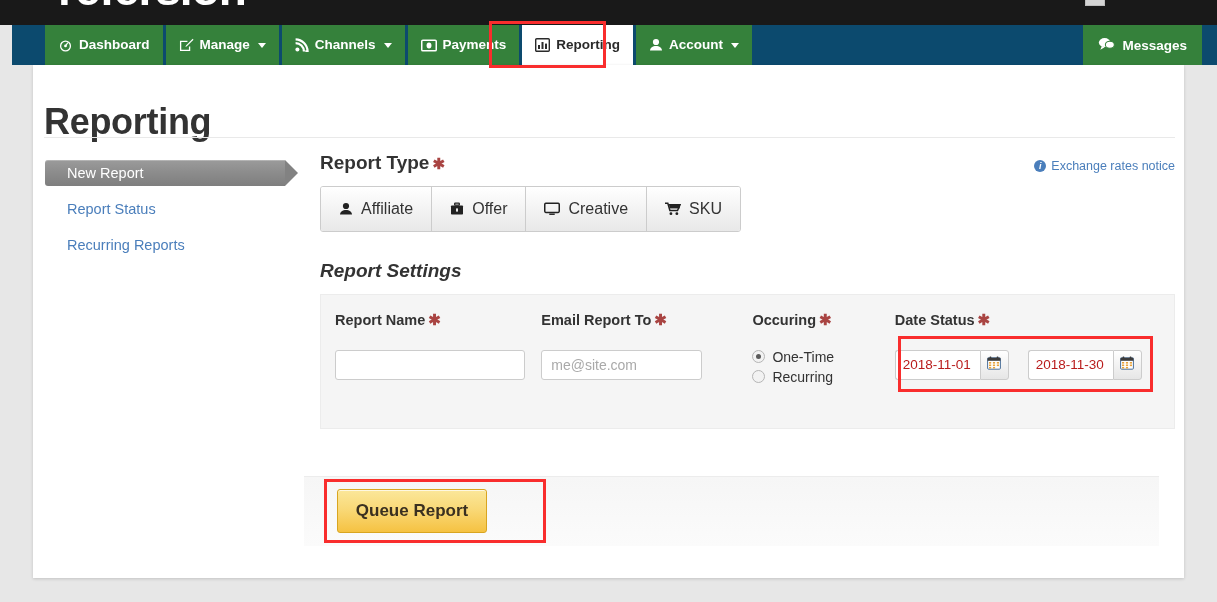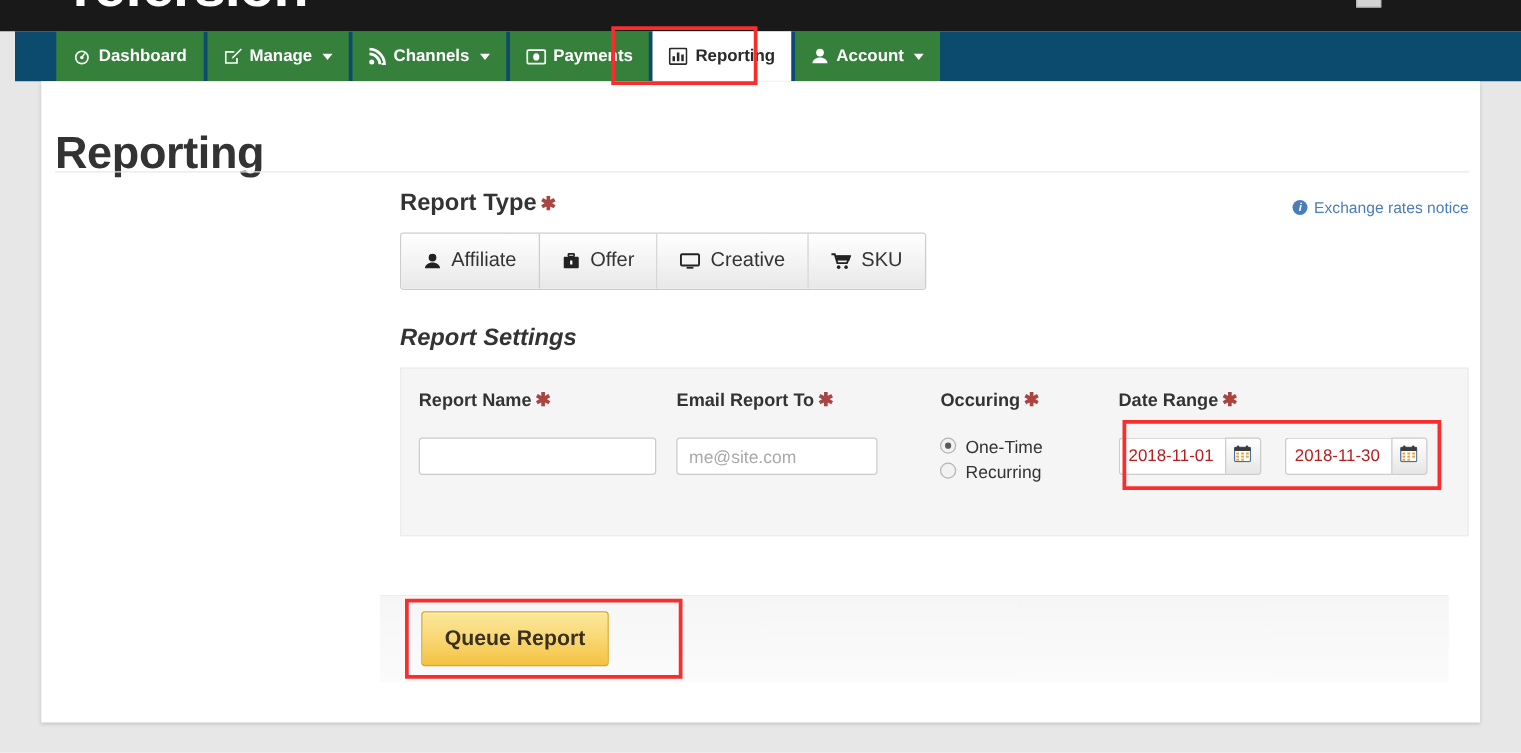--- a/index.html
+++ b/index.html
@@ -430,28 +430,49 @@
             <circle cx="7" cy="4" r="3.1" fill="#fff"></circle>
             <path d="M7 8c3.3 0 6 2 6 4.6H1C1 10 3.7 8 7 8z" fill="#fff"></path>
           </svg>
       </span>
       <span>Account</span>
       <span class="caret"></span>
     </div>
 
   </div>
 
+  <div class="msgtab">
+    <span>
+      <svg width="17" height="14" viewBox="0 0 18 15">
+          <ellipse cx="7" cy="6" rx="6.2" ry="4.8" fill="#fff"></ellipse>
+          <path d="M4 9.6L2.4 13.6 7 11z" fill="#fff"></path>
+          <ellipse cx="12.6" cy="8.3" rx="4.8" ry="3.8" fill="#fff" stroke="#35813b" stroke-width="1.1"></ellipse>
+        </svg>
+    </span>
+    <span>Messages</span>
+  </div>
 
 </div>
 
 <div class="card">
 
   <h1 class="page-title">Reporting</h1>
   <div class="title-rule"></div>
 
+  <div class="sidebar">
+    <div class="side-item active">
+      <span>New Report</span>
+    </div>
+    <div class="side-item">
+      <span>Report Status</span>
+    </div>
+    <div class="side-item">
+      <span>Recurring Reports</span>
+    </div>
+  </div>
 
   <div class="content">
 
     <div class="exchange">
       <span class="info-badge">i</span>
       <span>Exchange rates notice</span>
     </div>
 
     
     <div class="sec-head">
@@ -531,21 +552,21 @@
             <span>One-Time</span>
           </div>
           <div class="radio-row">
             <span class="radio"></span>
             <span>Recurring</span>
           </div>
         </div>
 
         <div class="field f-date">
           <div class="f-label">
-            <span>Date Range</span><span class="req">✱</span>
+            <span>Date Status</span><span class="req">✱</span>
           </div>
           <div class="date-wrap">
             <div class="date-grp">
               <input class="date-input" type="text" value="2018-11-01" style="">
               <button class="cal-btn">
                 <span>
                   <svg width="14" height="14" viewBox="0 0 14 14">
                       <rect x=".6" y="1.8" width="12.8" height="11.4" rx="1" fill="#fff" stroke="#4a6f99" stroke-width="1"></rect>
                       <rect x=".6" y="1.8" width="12.8" height="3" fill="#3c3c3c"></rect>
                       <rect x="2.6" y=".4" width="1.7" height="2.6" rx=".5" fill="#3c3c3c"></rect>

